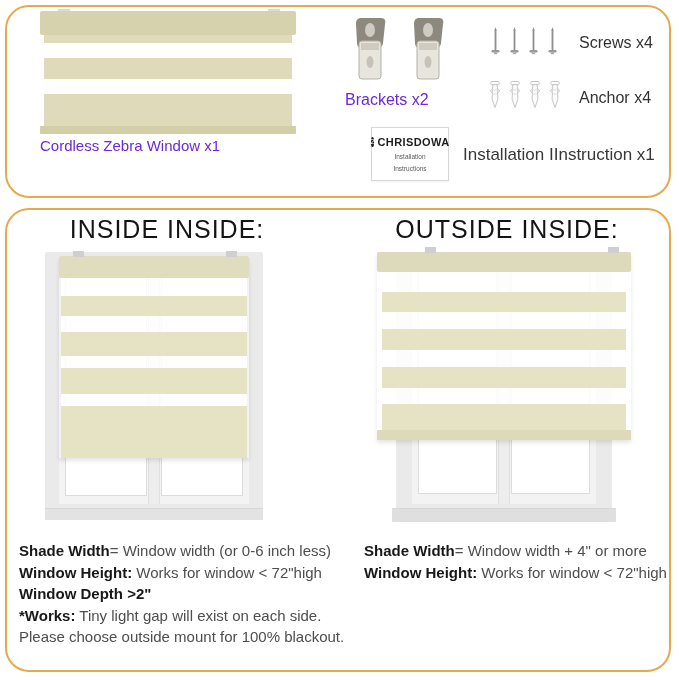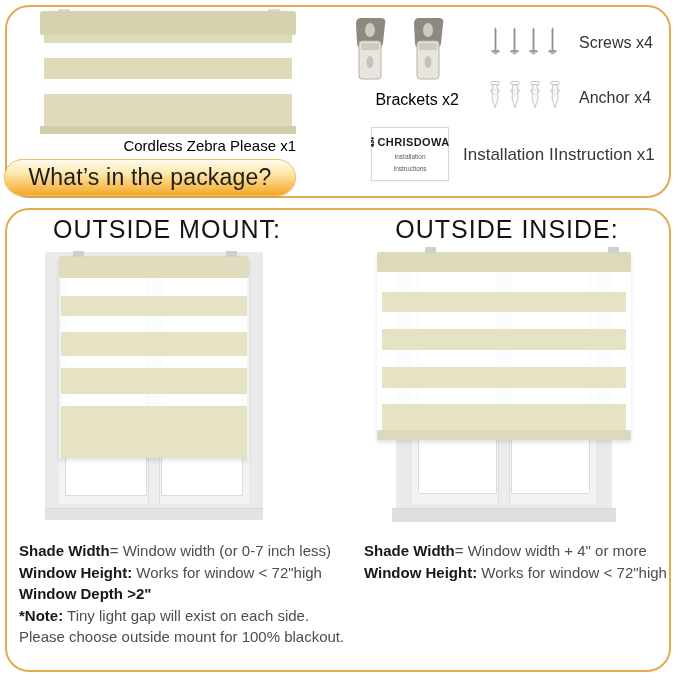--- a/index.html
+++ b/index.html
@@ -30,21 +30,21 @@
   
   .pblind { position: absolute; left: 33px; top: 4px; width: 256px; height: 122px; }
   .pb-tab { position: absolute; top: -2px; width: 12px; height: 5px; background: #D9D9D9; }
   .pb-rail-top { position: relative; height: 24px; background: #D6D2AE; border-radius: 2px; }
   .pb-body { margin: 0 4px; }
   .pb-body .st { width: 100%; }
   .pb-c { background: #DFDBBA; }
   .pb-w { background: #FEFEFD; }
   .pb-rail-bot { height: 8px; background: #D2CEA7; border-radius: 1px; }
   .caption {
-    position: absolute; text-align: right; font-size: 15px; color: #000000; white-space: nowrap;
+    position: absolute; text-align: left; font-size: 15px; color: #6d28d9; white-space: nowrap;
   }
   #caption-blind { left: 33px; top: 130px; width: 256px; }
   #caption-brackets { left: 338px; top: 84px; width: 114px; font-size: 16px; }
   #caption-screws { left: 572px; top: 27px; text-align: right; font-size: 16px; color:#333; }
   #caption-anchors { left: 572px; top: 82px; text-align: center; font-size: 16px; color:#333; }
   #caption-instruction { left: 456px; top: 138px; text-align: right; font-size: 17px; color: #383838; }
 
   .hardware-row { position: absolute; display: flex; }
   #brackets-row { left: 345px; top: 10px; gap: 22px; }
   #screws-row   { left: 484px; top: 20px; gap: 10px; }
@@ -123,21 +123,21 @@
       <div class="pb-rail-top"></div>
       <div class="pb-body">
         <div class="st pb-c" style="height:8px"></div>
         <div class="st pb-w" style="height:15px"></div>
         <div class="st pb-c" style="height:21px"></div>
         <div class="st pb-w" style="height:15px"></div>
         <div class="st pb-c" style="height:32px"></div>
       </div>
       <div class="pb-rail-bot"></div>
     </div>
-    <div class="caption" id="caption-blind">Cordless Zebra Please x1</div>
+    <div class="caption" id="caption-blind">Cordless Zebra Window x1</div>
 
     <div class="hardware-row" id="brackets-row">
       <svg width="36" height="66" viewBox="0 0 36 66">
         <path d="M4 7 C4 3 6 1 9 1 L29 1 C33 1 34 4 33 7 L31 26 C31 29 28 31 25 31 L10 31 C7 31 5 29 5 26 Z" fill="#8E897F"></path>
         <ellipse cx="18" cy="13" rx="5" ry="7" fill="#CFCBC2"></ellipse>
         <rect x="7" y="24" width="22" height="38" rx="3" fill="#E8E5DE" stroke="#B5B1A8"></rect>
         <rect x="9" y="26" width="18" height="7" fill="#CFCBC1"></rect>
         <ellipse cx="18" cy="45" rx="3.5" ry="6" fill="#C6C2B8"></ellipse>
       </svg>
       <svg width="36" height="66" viewBox="0 0 36 66">
@@ -217,26 +217,25 @@
     <div class="card">
       <div class="card-brand-row">
         <span class="logo-dot">2</span>
         <span class="card-brand">CHRISDOWA</span>
       </div>
       <div class="card-sub">Installation</div>
       <div class="card-sub">Instructions</div>
     </div>
     <div class="caption" id="caption-instruction">Installation IInstruction x1</div>
 
-    <div class="pill" id="pill-package">What’s in the package?</div>
   </div>
 
   <div class="panel" id="panel-bottom">
 
-    <div class="mount-title" id="inside-title">OUTSIDE MOUNT:</div>
+    <div class="mount-title" id="inside-title">INSIDE INSIDE:</div>
     <div class="mount-title" id="outside-title">OUTSIDE INSIDE:</div>
 
     <div class="window" id="window-inside">
       <div class="w-glass">
         <div class="w-mullion"></div>
         <div class="w-pane pleft"></div>
         <div class="w-pane pright"></div>
       </div>
       <div class="w-sill"></div>
       <div class="mblind" id="blind-inside">
@@ -277,24 +276,24 @@
           <div class="st mb-s" style="height:17px"></div>
           <div class="st mb-c" style="height:21px"></div>
           <div class="st mb-s" style="height:16px"></div>
           <div class="st mb-c" style="height:26px"></div>
         </div>
         <div class="mb-rail-bot"></div>
       </div>
     </div>
 
     <div class="specs" id="specs-inside">
-      <div class="spec"><b>Shade Width</b><span>= Window width (or 0-7 inch less)</span></div>
+      <div class="spec"><b>Shade Width</b><span>= Window width (or 0-6 inch less)</span></div>
       <div class="spec"><b>Window Height:</b><span> Works for window &lt; 72"high</span></div>
       <div class="spec"><b>Window Depth &gt;2"</b><span></span></div>
-      <div class="spec"><b>*Note:</b><span> Tiny light gap will exist on each side.</span></div>
+      <div class="spec"><b>*Works:</b><span> Tiny light gap will exist on each side.</span></div>
       <div class="spec"><b></b><span>Please choose outside mount for 100% blackout.</span></div>
     </div>
 
     <div class="specs" id="specs-outside">
       <div class="spec"><b>Shade Width</b><span>= Window width + 4" or more</span></div>
       <div class="spec"><b>Window Height:</b><span> Works for window &lt; 72"high</span></div>
     </div>
 
   </div>
 </div>

